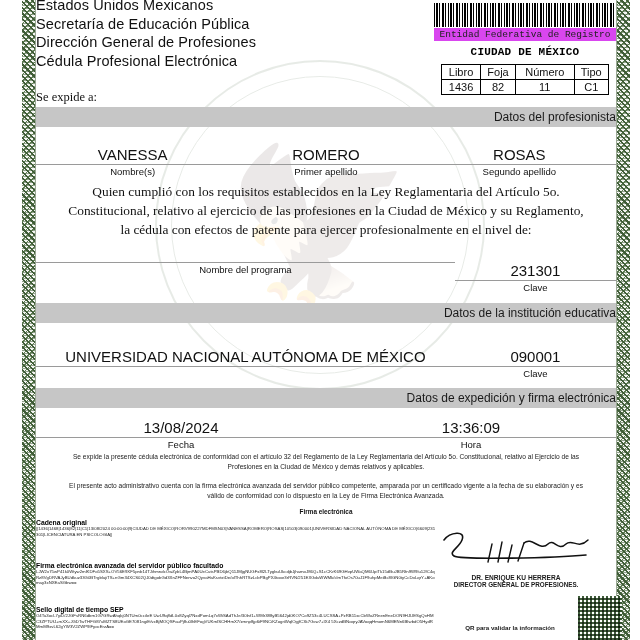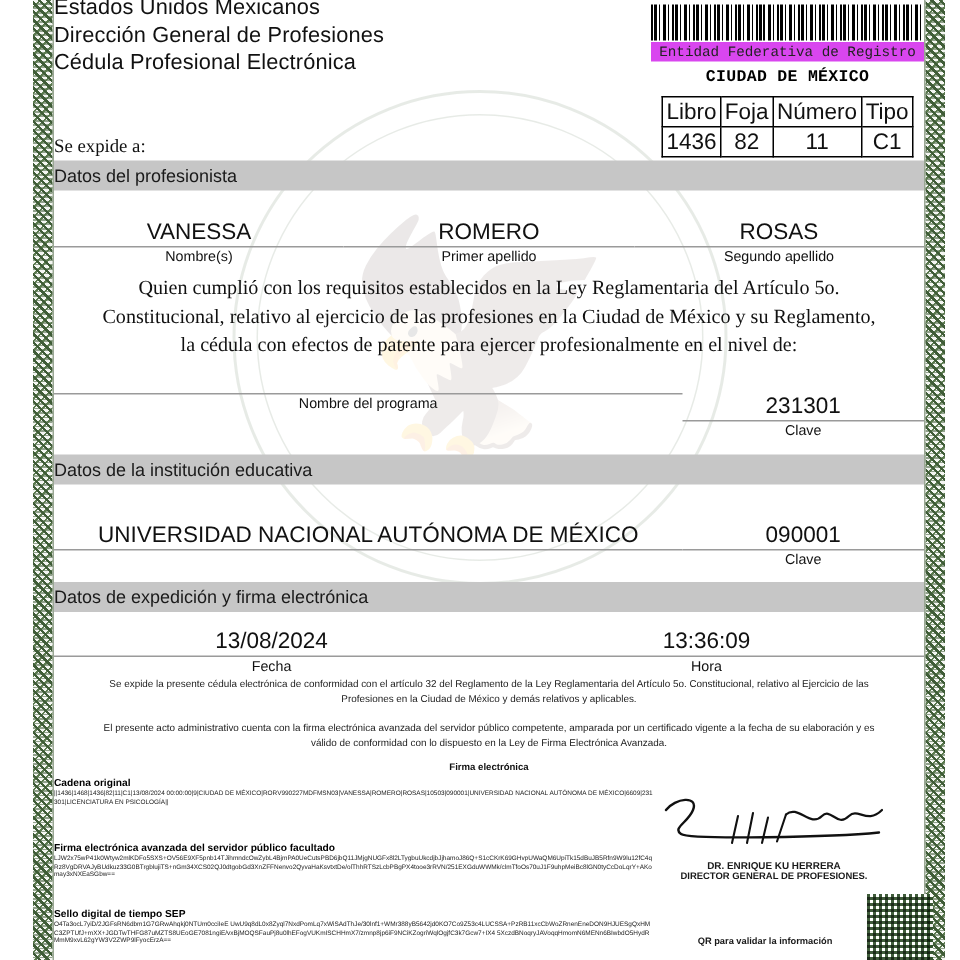--- a/index.html
+++ b/index.html
@@ -86,30 +86,30 @@
     background:#d946ef;font-size:9.5px;color:#222;
     padding:1px 0;margin-top:1px;font-family:Liberation Mono, monospace;
   }
   .estado{
     font-size:11px;font-weight:bold;margin-top:5px;color:#000;letter-spacing:.2px;font-family:Liberation Mono, monospace;
   }
   table.lfnt{
     border-collapse:collapse;margin:6px auto 0 auto;width:168px;
   }
   table.lfnt td,table.lfnt th{
-    border:1px solid #000;font-size:15px;font-weight:normal;
+    border:1px solid #000;font-size:11px;font-weight:normal;
     padding:1px 2px;text-align:center;color:#111;
   }
   .seexpide{
     position:absolute;left:0;top:90px;font-size:12.5px;color:#111;
     font-family:"Liberation Serif", serif;
   }
   .secbar{
     position:absolute;left:0;right:0;
-    background:#c6c6c6;text-align:left;
+    background:#c6c6c6;text-align:right;
     font-size:12px;color:#1a1a1a;padding:3px 0;
   }
   .tripleline{
     position:absolute;left:0;right:0;
   }
   .tl-row{display:flex;}
   .tl-cell{flex:1;text-align:center;}
   .tl-val{font-size:15px;color:#111;padding-bottom:1px;}
   .tl-rule{border-top:1px solid #9a9a9a;}
   .tl-lbl{font-size:9.5px;color:#111;padding-top:1px;}
@@ -168,20 +168,21 @@
   <div class="watermark">
     <div class="wm-ring"></div>
     <div class="wm-ring2"></div>
     <div class="wm-eagle">🦅</div>
   </div>
 
   <div class="content">
 
     <div class="hdr">
       <div>Estados Unidos Mexicanos</div>
+      <div>Secretaría de Educación Pública</div>
       <div>Dirección General de Profesiones</div>
       <div>Cédula Profesional Electrónica</div>
     </div>
 
     <div class="bcblock">
       <div class="curp">RORV990227MDFMSN03</div>
       <div class="barcode"></div>
       <div class="efr">Entidad Federativa de Registro</div>
       <div class="estado">CIUDAD DE MÉXICO</div>
       <table class="lfnt">

